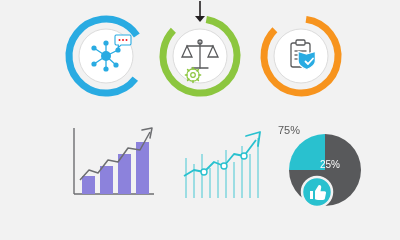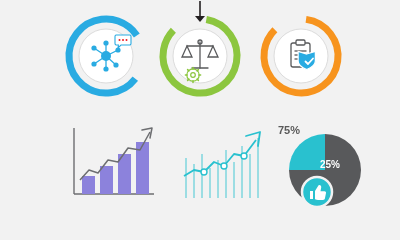--- a/index.html
+++ b/index.html
@@ -4,21 +4,21 @@
 <style>
   html,body{margin:0;padding:0;}
   body{
     width:400px;height:225px;
     background:#f2f2f2;
     font-family:"Liberation Sans", sans-serif;
     overflow:hidden;
     position:relative;
   }
   #stage{position:relative;width:400px;height:225px;}
-  .abs{position:absolute;font-weight:bold;}
+  .abs{position:absolute;}
   svg{display:block;}
   .pct-label{
     font-size:11px;
     fill:#5a5a5a;
     font-family:"Liberation Sans", sans-serif;
   }
   .pct-inner{
     font-size:10px;
     fill:#ffffff;
     font-family:"Liberation Sans", sans-serif;

